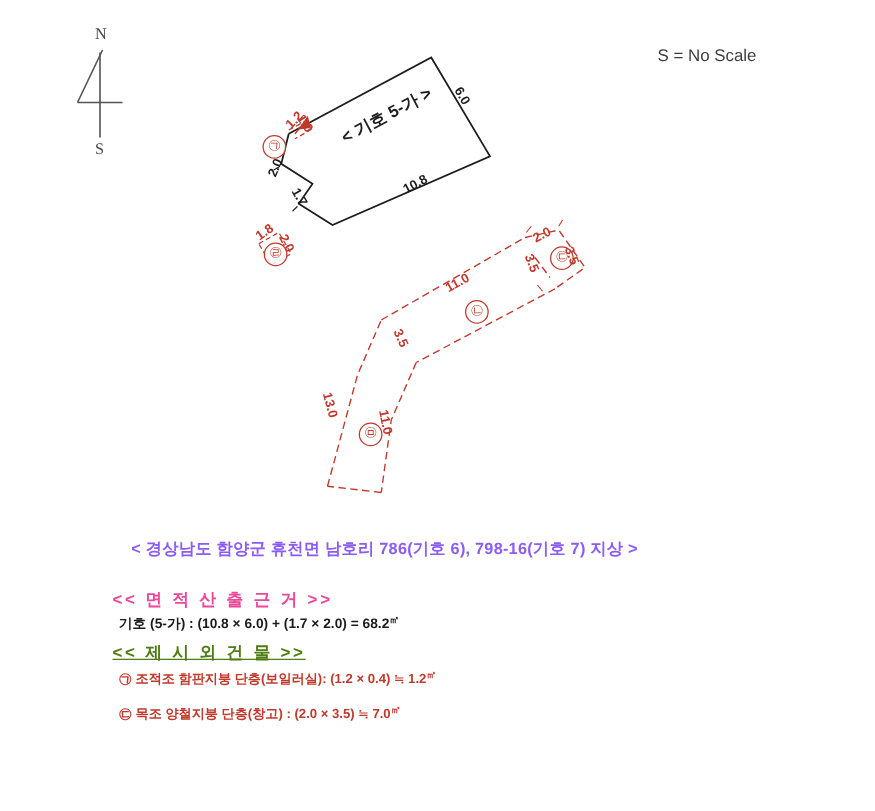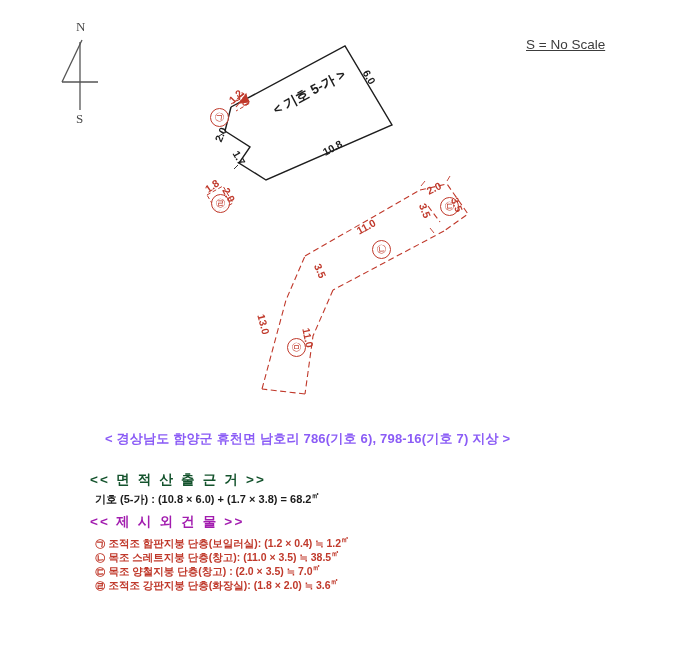--- a/index.html
+++ b/index.html
@@ -81,28 +81,29 @@
   
   .addr-line {
     font-size: 13px;
     font-weight: bold;
     color: #8b5cf6;
     letter-spacing: 0.2px;
   }
   .section-head {
     font-size: 13.5px;
     font-weight: bold;
-    color: #14532d;
+    color: #ec4899;
     letter-spacing: 2.2px;
   }
   .section-head-red {
     font-size: 13.5px;
     font-weight: bold;
-    color: #a21caf;
+    color: #4d7c0f;
     letter-spacing: 2.2px;
+    text-decoration: underline;
   }
   .formula-line {
     font-size: 11px;
     font-weight: bold;
     color: #1b1b1b;
   }
   .legend-line {
     font-size: 10.5px;
     font-weight: bold;
     color: #c0392b;
@@ -168,21 +169,21 @@
 
     <g stroke="#1d1d1d" stroke-width="0.9" fill="none">
       <line x1="224" y1="133" x2="219" y2="136"></line>
       <line x1="238" y1="165" x2="234" y2="169"></line>
     </g>
   </svg>
 
   <div class="txt compass-label" style="left:76px; top:20px;">N</div>
   <div class="txt compass-label" style="left:76px; top:112px;">S</div>
 
-  <div class="txt scale-note" style="left:526px; top:38px;text-decoration:underline;">S = No Scale</div>
+  <div class="txt scale-note" style="left:526px; top:38px;">S = No Scale</div>
 
   <div class="txt bldg-label" style="left:271px; top:105px; transform:rotate(-28deg); transform-origin:left top;">&lt; 기호 5-가 &gt;</div>
 
   <div class="txt dim-black" style="left:370px; top:68px; transform:rotate(59deg); transform-origin:left top;">6.0</div>
   <div class="txt dim-black" style="left:321px; top:148px; transform:rotate(-28deg); transform-origin:left top;">10.8</div>
   <div class="txt dim-black" style="left:213px; top:139px; transform:rotate(-66deg); transform-origin:left top;">2.0</div>
   <div class="txt dim-black" style="left:240px; top:149px; transform:rotate(60deg); transform-origin:left top;">1.7</div>
 
   <div class="marker" style="left:210px; top:108px;">㉠</div>
   <div class="txt dim-red" style="left:227px; top:98px; transform:rotate(-45deg); transform-origin:left top;">1.2</div>
@@ -202,26 +203,24 @@
   <div class="txt dim-red" style="left:459px; top:196px; transform:rotate(68deg); transform-origin:left top;">3.5</div>
 
   <div class="marker" style="left:287px; top:338px;">㉤</div>
   <div class="txt dim-red" style="left:266px; top:313px; transform:rotate(75deg); transform-origin:left top;">13.0</div>
   <div class="txt dim-red" style="left:311px; top:327px; transform:rotate(78deg); transform-origin:left top;">11.0</div>
 
   <div class="txt addr-line" style="left:105px; top:432px;">&lt; 경상남도 함양군 휴천면 남호리 786(기호 6), 798-16(기호 7) 지상 &gt;</div>
 
   <div class="txt section-head" style="left:90px; top:473px;">&lt;&lt; 면 적 산 출 근 거 &gt;&gt;</div>
 
-  <div class="txt formula-line" style="left:95px; top:492px;"><span>기호 (5-가) :  (10.8 × 6.0) + (1.7 × 3.8) = 68.2</span><span class="sup">㎡</span></div>
+  <div class="txt formula-line" style="left:95px; top:492px;"><span>기호 (5-가) :  (10.8 × 6.0) + (1.7 × 2.0) = 68.2</span><span class="sup">㎡</span></div>
 
   <div class="txt section-head-red" style="left:90px; top:515px;">&lt;&lt; 제 시 외 건 물 &gt;&gt;</div>
 
   <div class="txt legend-line" style="left:95px; top:536px;"><span class="legend-mark">㉠</span> <span>조적조 함판지붕 단층(보일러실): (1.2 × 0.4) ≒ 1.2</span><span class="sup">㎡</span></div>
 
-  <div class="txt legend-line" style="left:95px; top:550px;"><span class="legend-mark">㉡</span> <span>목조 스레트지붕 단층(창고): (11.0 × 3.5) ≒ 38.5</span><span class="sup">㎡</span></div>
 
   <div class="txt legend-line" style="left:95px; top:564px;text-align:center;"><span class="legend-mark">㉢</span> <span>목조 양철지붕 단층(창고)  : (2.0 × 3.5) ≒ 7.0</span><span class="sup">㎡</span></div>
 
-  <div class="txt legend-line" style="left:95px; top:578px;"><span class="legend-mark">㉣</span> <span>조적조 강판지붕 단층(화장실): (1.8 × 2.0) ≒ 3.6</span><span class="sup">㎡</span></div>
 
 
 </div>
 
 </body></html>

